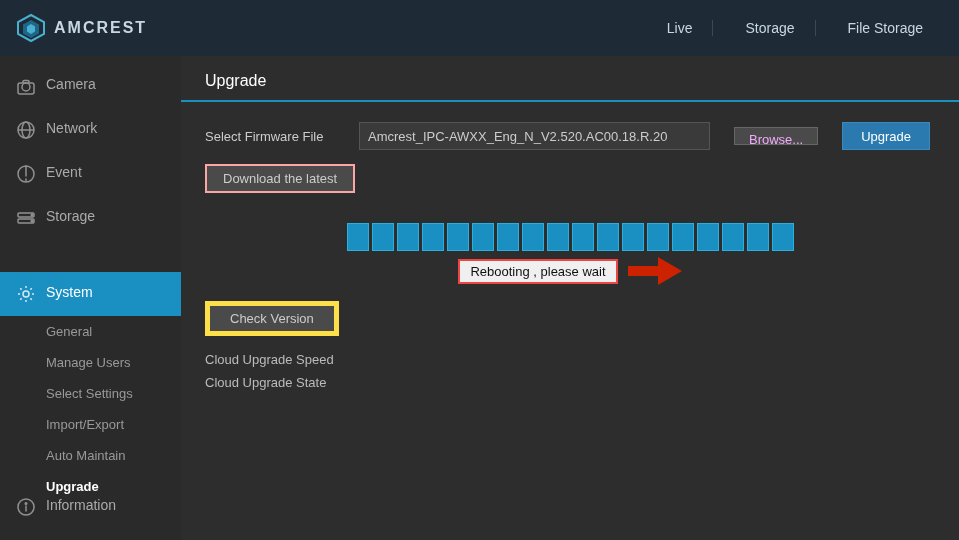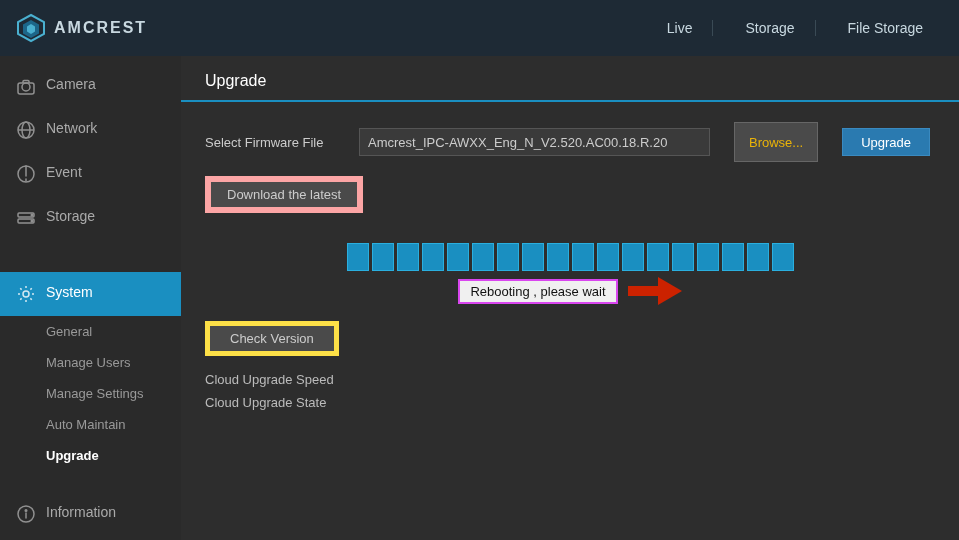--- a/index.html
+++ b/index.html
@@ -133,39 +133,39 @@
       border: 1px solid #555;
       color: #ccc;
       font-size: 13px;
       padding: 4px 8px;
       width: 351px;
       height: 28px;
     }
     .btn-gray {
       background: #4a4a4a;
       border: 1px solid #666;
-      color: #eab308;
+      color: #f0abfc;
       font-size: 13px;
       padding: 4px 14px;
-      height: 40px;
+      height: 18px;
       cursor: pointer;
     }
     .btn-blue {
       background: #2a7ab0;
       border: 1px solid #3a8ac0;
       color: #fff;
       font-size: 13px;
       padding: 4px 18px;
       height: 28px;
       cursor: pointer;
     }
 
     .download-btn {
       background: #4a4a4a;
-      border: 6px solid #fca5a5;
+      border: 2px solid #fca5a5;
       color: #ccc;
       font-size: 13px;
       padding: 5px 16px;
       cursor: pointer;
       margin-bottom: 20px;
     }
 
     
     .progress-area {
       display: flex;
@@ -186,21 +186,21 @@
     }
 
     
     .reboot-row {
       display: flex;
       align-items: center;
       gap: 10px;
     }
     .reboot-label {
       background: #f0f0f0;
-      border: 2px solid #d946ef;
+      border: 2px solid #ef4444;
       color: #111;
       font-size: 13px;
       padding: 3px 10px;
     }
     .arrow-right {
       display: inline-block;
       width: 0;
       height: 0;
       border-top: 14px solid transparent;
       border-bottom: 14px solid transparent;
@@ -299,30 +299,33 @@
       <span>System</span>
     </div>
 
     <div class="sidebar-sub">
       <span>General</span>
     </div>
     <div class="sidebar-sub">
       <span>Manage Users</span>
     </div>
     <div class="sidebar-sub">
-      <span>Manage Settings</span>
+      <span>Select Settings</span>
+    </div>
+    <div class="sidebar-sub">
+      <span>Import/Export</span>
     </div>
     <div class="sidebar-sub">
       <span>Auto Maintain</span>
     </div>
     <div class="sidebar-sub active">
       <span>Upgrade</span>
     </div>
 
-    <div style="position:absolute; bottom:4px; width:181px;">
+    <div style="position:absolute; bottom:11px; width:181px;">
       <div class="sidebar-item">
         <svg class="sidebar-icon" viewBox="0 0 20 20" fill="none" stroke="#aaa" stroke-width="1.5">
           <circle cx="10" cy="10" r="8"></circle>
           <line x1="10" y1="9" x2="10" y2="14" stroke-linecap="round"></line>
           <circle cx="10" cy="6.5" r="0.8" fill="#aaa"></circle>
         </svg>
         <span>Information</span>
       </div>
     </div>
   </aside>

